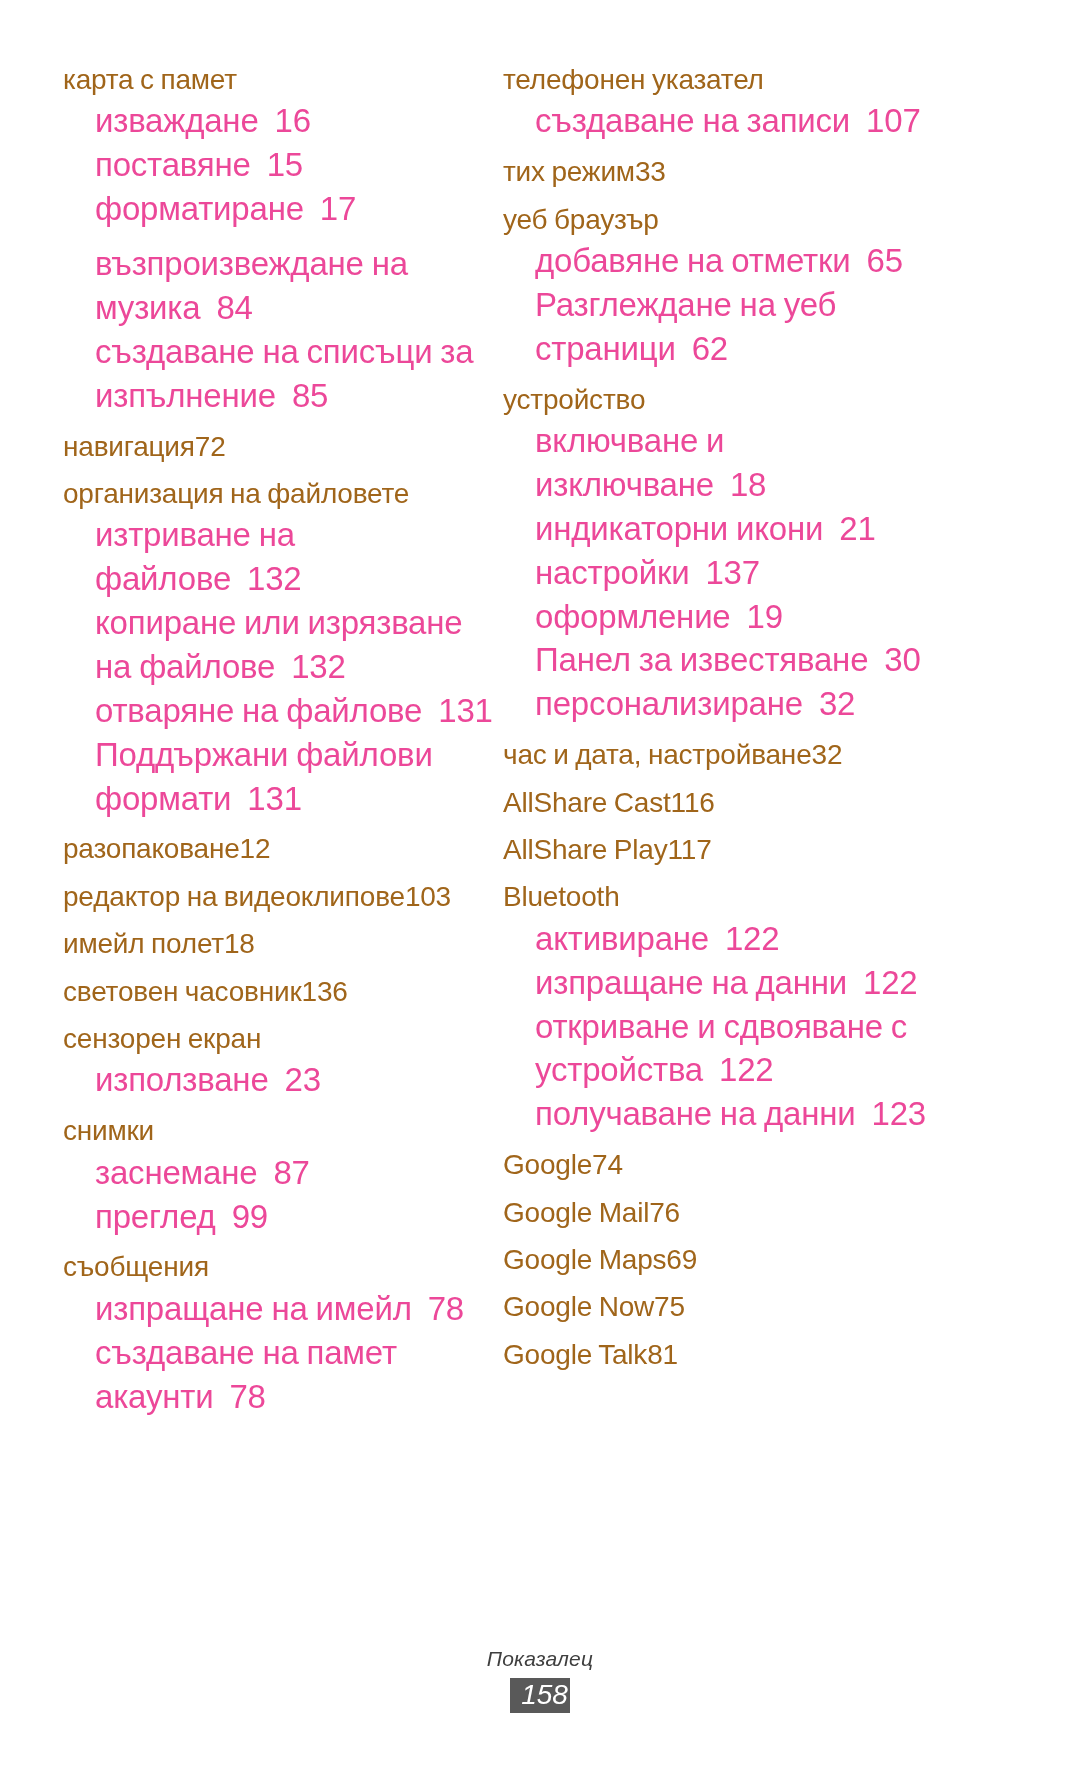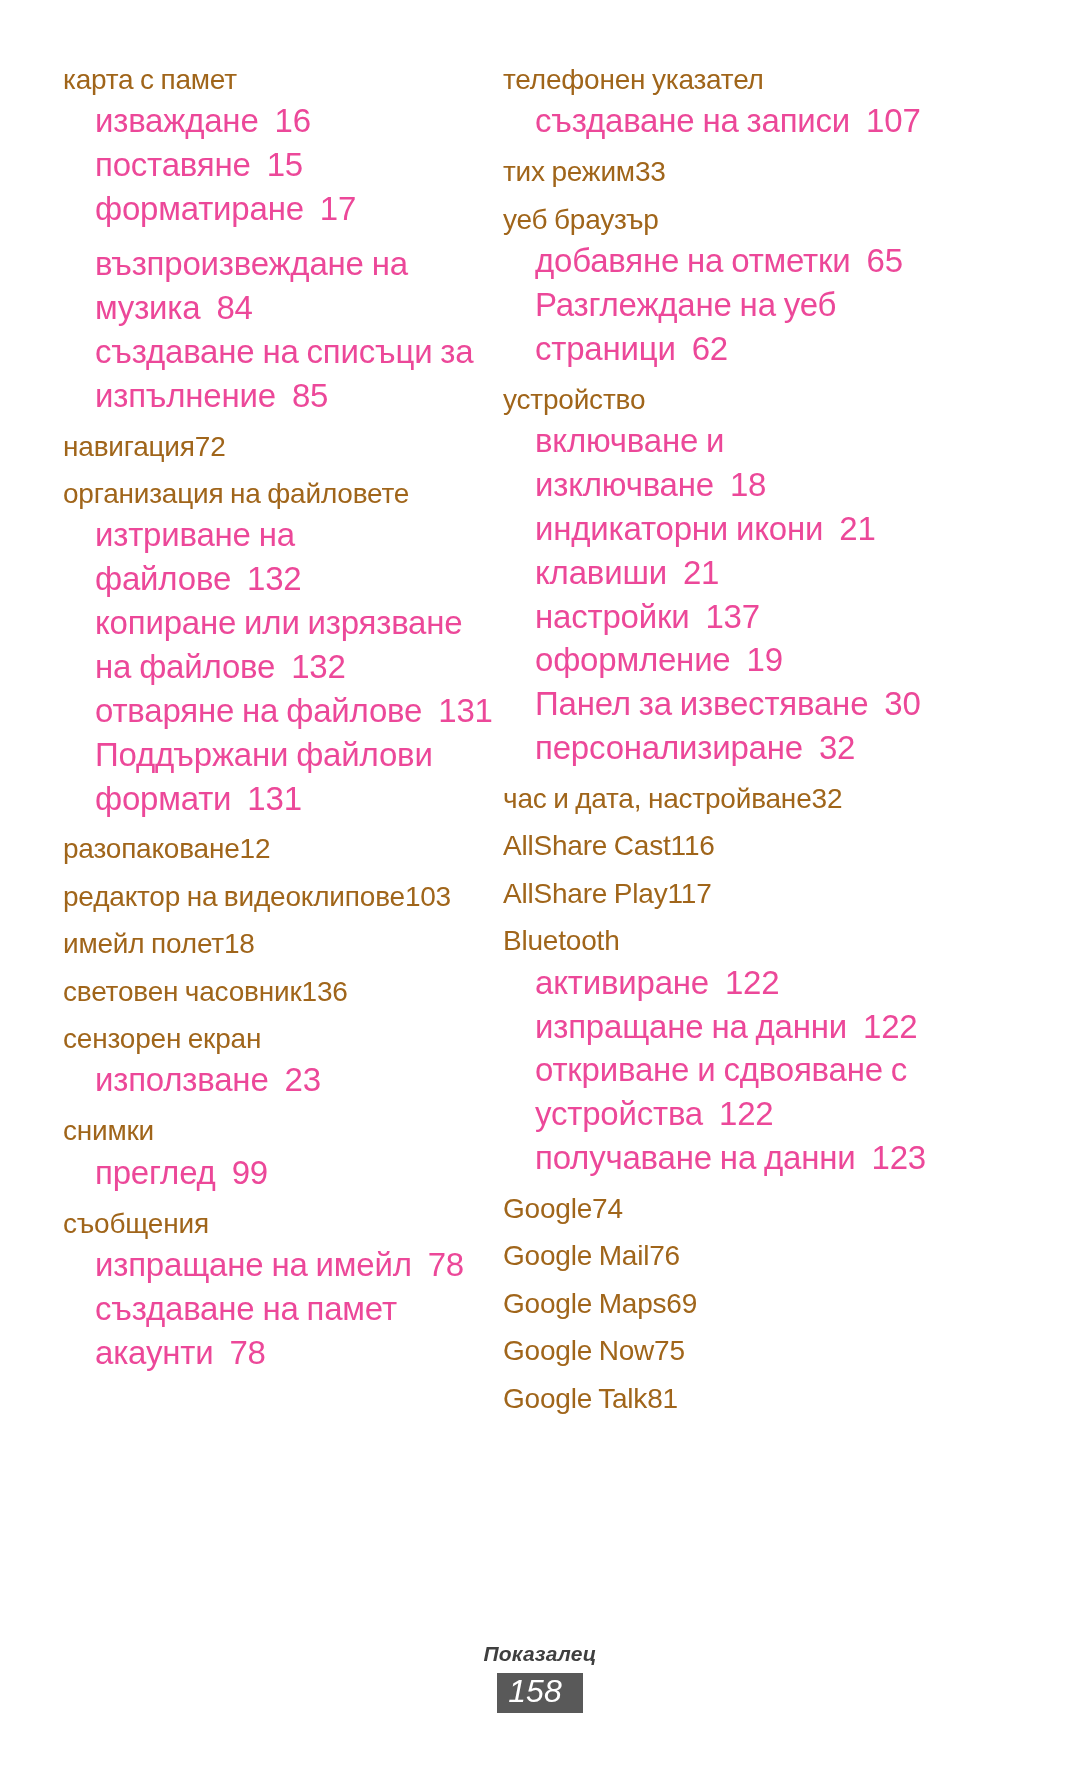--- a/index.html
+++ b/index.html
@@ -72,31 +72,30 @@
     left: 0;
     right: 0;
     bottom: 58px;
     text-align: center;
   }
   .footer-label {
     font-style: italic;
     font-size: 21px;
     color: #3f3f3f;
     letter-spacing: 0.2px;
-    font-weight: bold;
   }
   .page-number {
     display: inline-block;
     margin-top: 7px;
     background: #595959;
     color: #ffffff;
     font-style: italic;
-    font-size: 32px;
+    font-size: 28px;
     font-weight: normal;
-    padding: 1px 21px 3px 11px;
+    padding: 1px 2px 3px 11px;
     line-height: 1.12;
   }
 </style>
 </head>
 <body>
 
 <div class="page">
 
   <div class="columns">
     <div class="column left" id="col-left">
@@ -140,20 +139,21 @@
         </div>
         <div class="group">
           <div class="heading"><span>сензорен екран</span></div>
           <div class="sublist">
             <div class="sub"><span>използване</span><span class="num">23</span></div>
           </div>
         </div>
         <div class="group">
           <div class="heading"><span>снимки</span></div>
           <div class="sublist">
+            <div class="sub"><span>заснемане</span><span class="num">87</span></div>
             <div class="sub"><span>преглед</span><span class="num">99</span></div>
           </div>
         </div>
         <div class="group">
           <div class="heading"><span>съобщения</span></div>
           <div class="sublist">
             <div class="sub"><span>изпращане на имейл</span><span class="num">78</span></div>
             <div class="sub"><span>създаване на памет акаунти</span><span class="num">78</span></div>
           </div>
         </div>
@@ -173,21 +173,20 @@
           <div class="sublist">
             <div class="sub"><span>добавяне на отметки</span><span class="num">65</span></div>
             <div class="sub"><span>Разглеждане на уеб страници</span><span class="num">62</span></div>
           </div>
         </div>
         <div class="group">
           <div class="heading"><span>устройство</span></div>
           <div class="sublist">
             <div class="sub"><span>включване и изключване</span><span class="num">18</span></div>
             <div class="sub"><span>индикаторни икони</span><span class="num">21</span></div>
-            <div class="sub"><span>клавиши</span><span class="num">21</span></div>
             <div class="sub"><span>настройки</span><span class="num">137</span></div>
             <div class="sub"><span>оформление</span><span class="num">19</span></div>
             <div class="sub"><span>Панел за известяване</span><span class="num">30</span></div>
             <div class="sub"><span>персонализиране</span><span class="num">32</span></div>
           </div>
         </div>
         <div class="group">
           <div class="heading"><span>час и дата, настройване</span><span class="num">32</span></div>
         </div>
         <div class="group">

